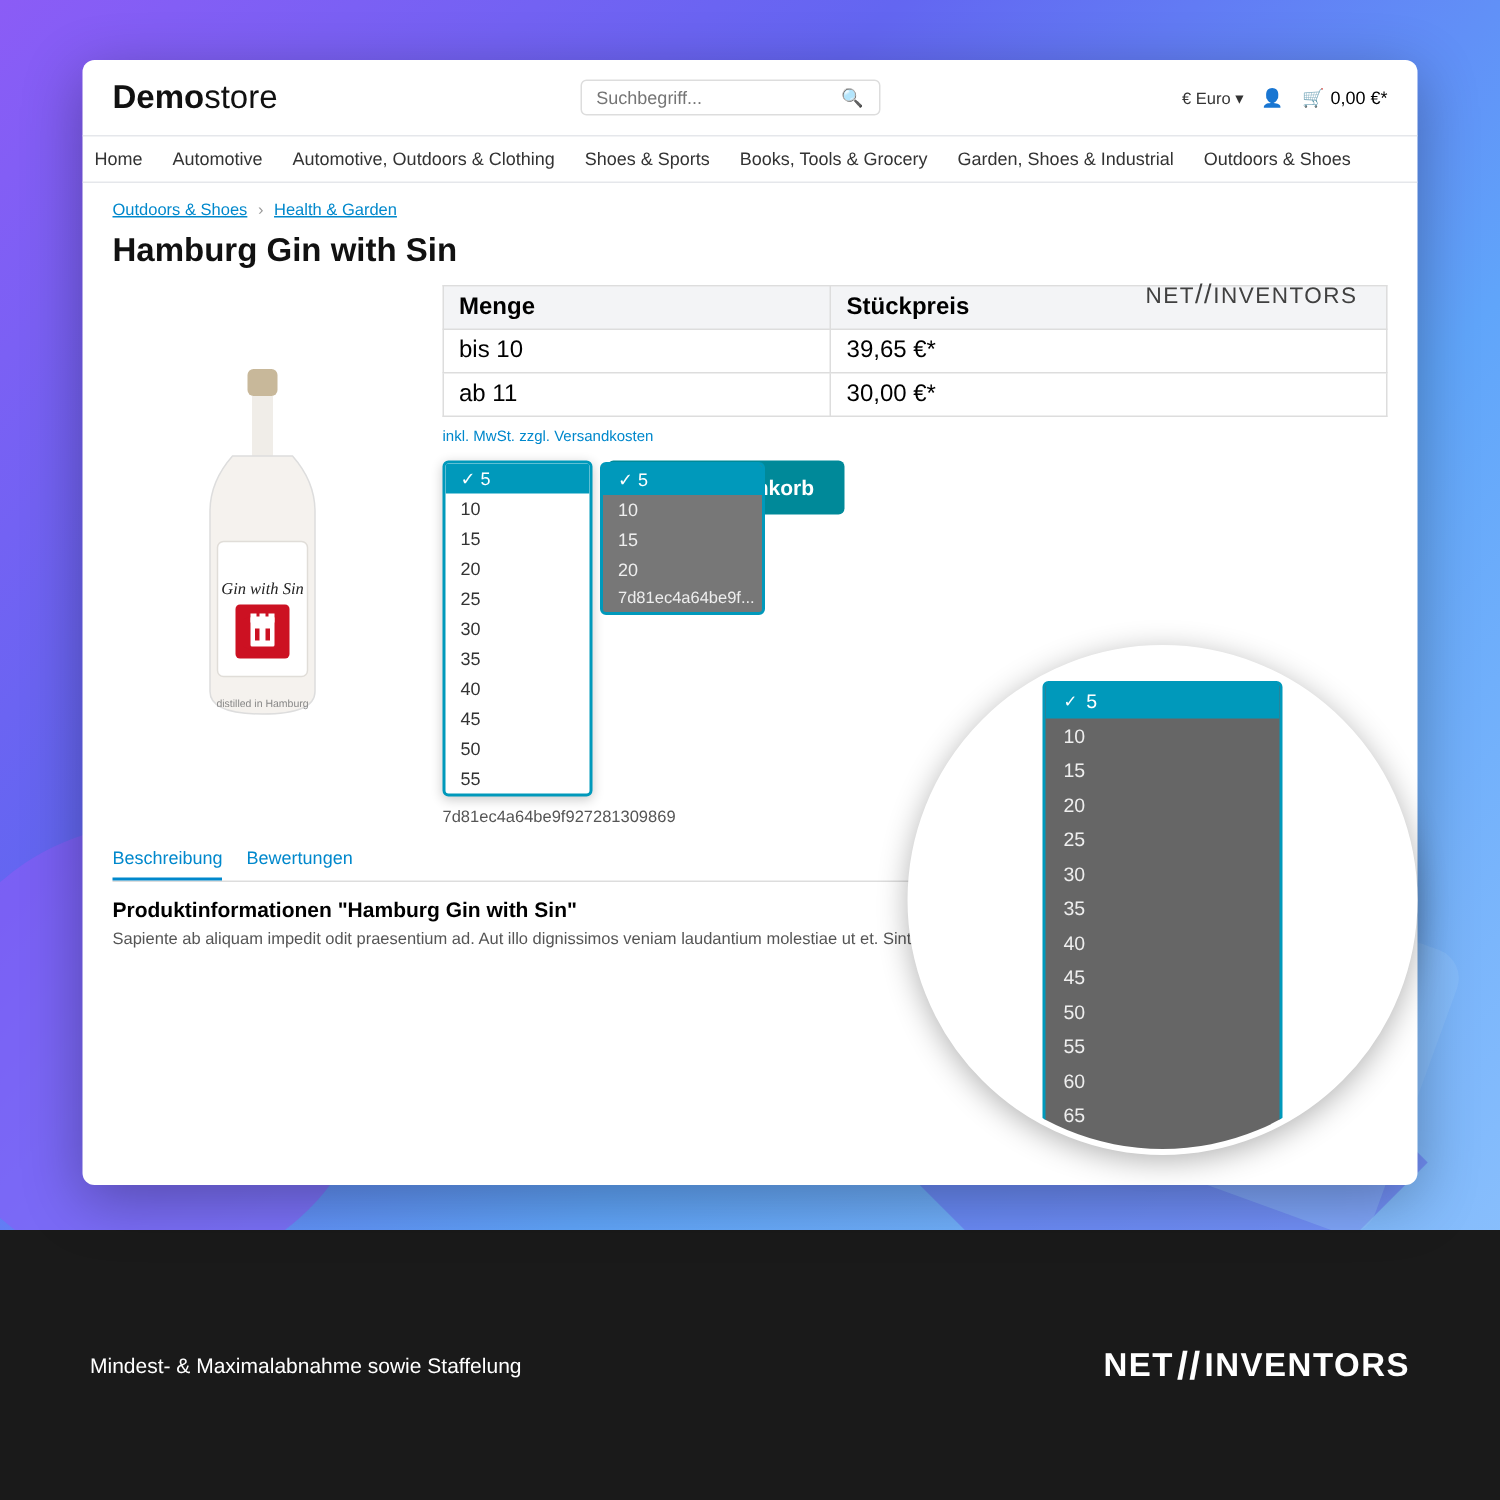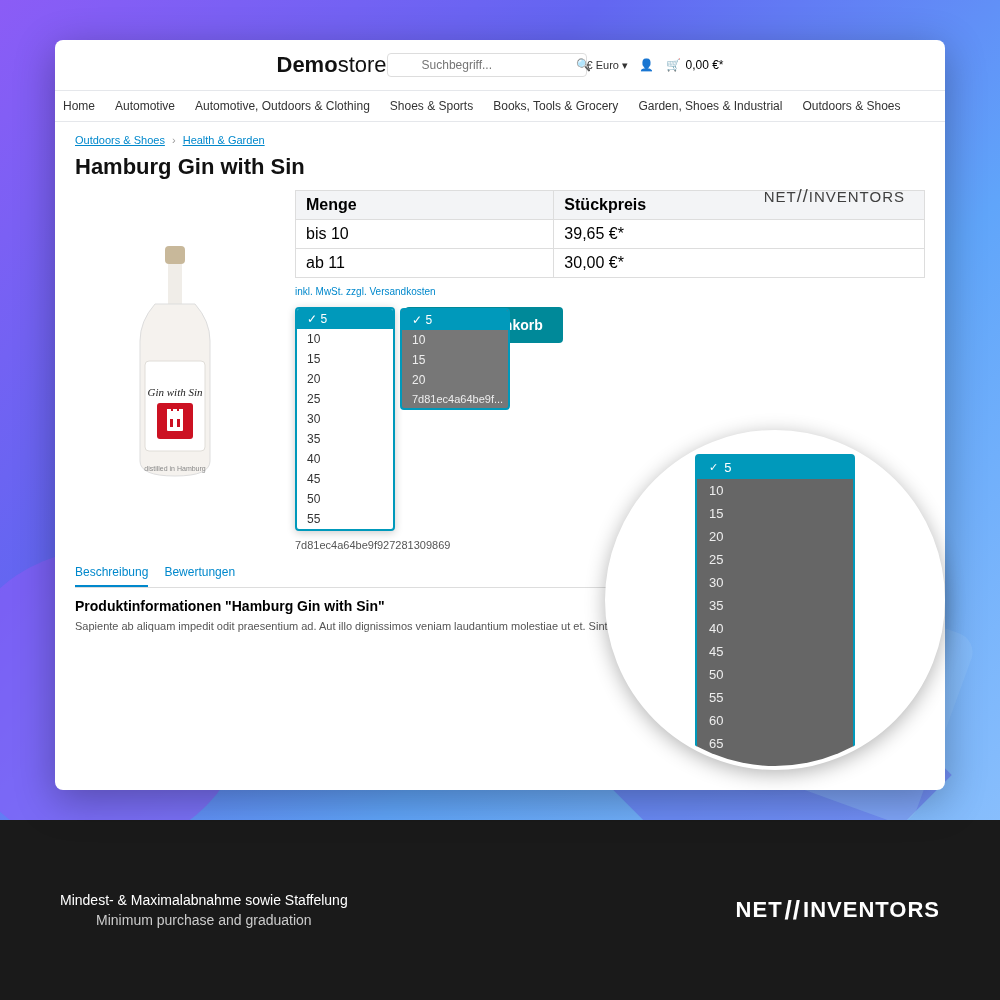--- a/index.html
+++ b/index.html
@@ -93,21 +93,21 @@
       border-radius: 8px;
       box-shadow: 0 10px 40px rgba(0,0,0,0.3);
       overflow: hidden;
     }
 
     
     .store-header {
       padding: 12px 20px;
       display: flex;
       align-items: center;
-      justify-content: center;
+      justify-content: space-between;
       border-bottom: 1px solid #e5e7eb;
     }
     .store-logo {
       font-size: 22px;
       font-weight: bold;
       color: #111;
     }
     .store-logo span { font-weight: 300; }
     .search-bar {
       display: flex;
@@ -117,21 +117,20 @@
       padding: 4px 10px;
       width: 200px;
     }
     .search-bar input {
       border: none;
       outline: none;
       font-size: 12px;
       color: #be185d;
       width: 170px;
       background: transparent;
-      margin-left: 24px;
     }
     .search-icon-btn {
       color: #666;
       font-size: 12px;
     }
     .header-right {
       display: flex;
       align-items: center;
       gap: 12px;
       font-size: 12px;
@@ -387,21 +386,20 @@
 </head>
 <body>
 
 <div class="bg-shape1"></div>
 <div class="bg-shape2"></div>
 <div class="bg-shape3"></div>
 
 <div class="bottom-bar">
   <div class="bottom-text">
     <div class="line1">Mindest- &amp; Maximalabnahme sowie Staffelung</div>
-    <div class="line2">Minimum purchase and graduation</div>
   </div>
   <div class="net-inventors-logo">
     <span>NET</span>
     <span class="slash">//</span>
     <span>INVENTORS</span>
   </div>
 </div>
 
 <div class="browser-card">
 

